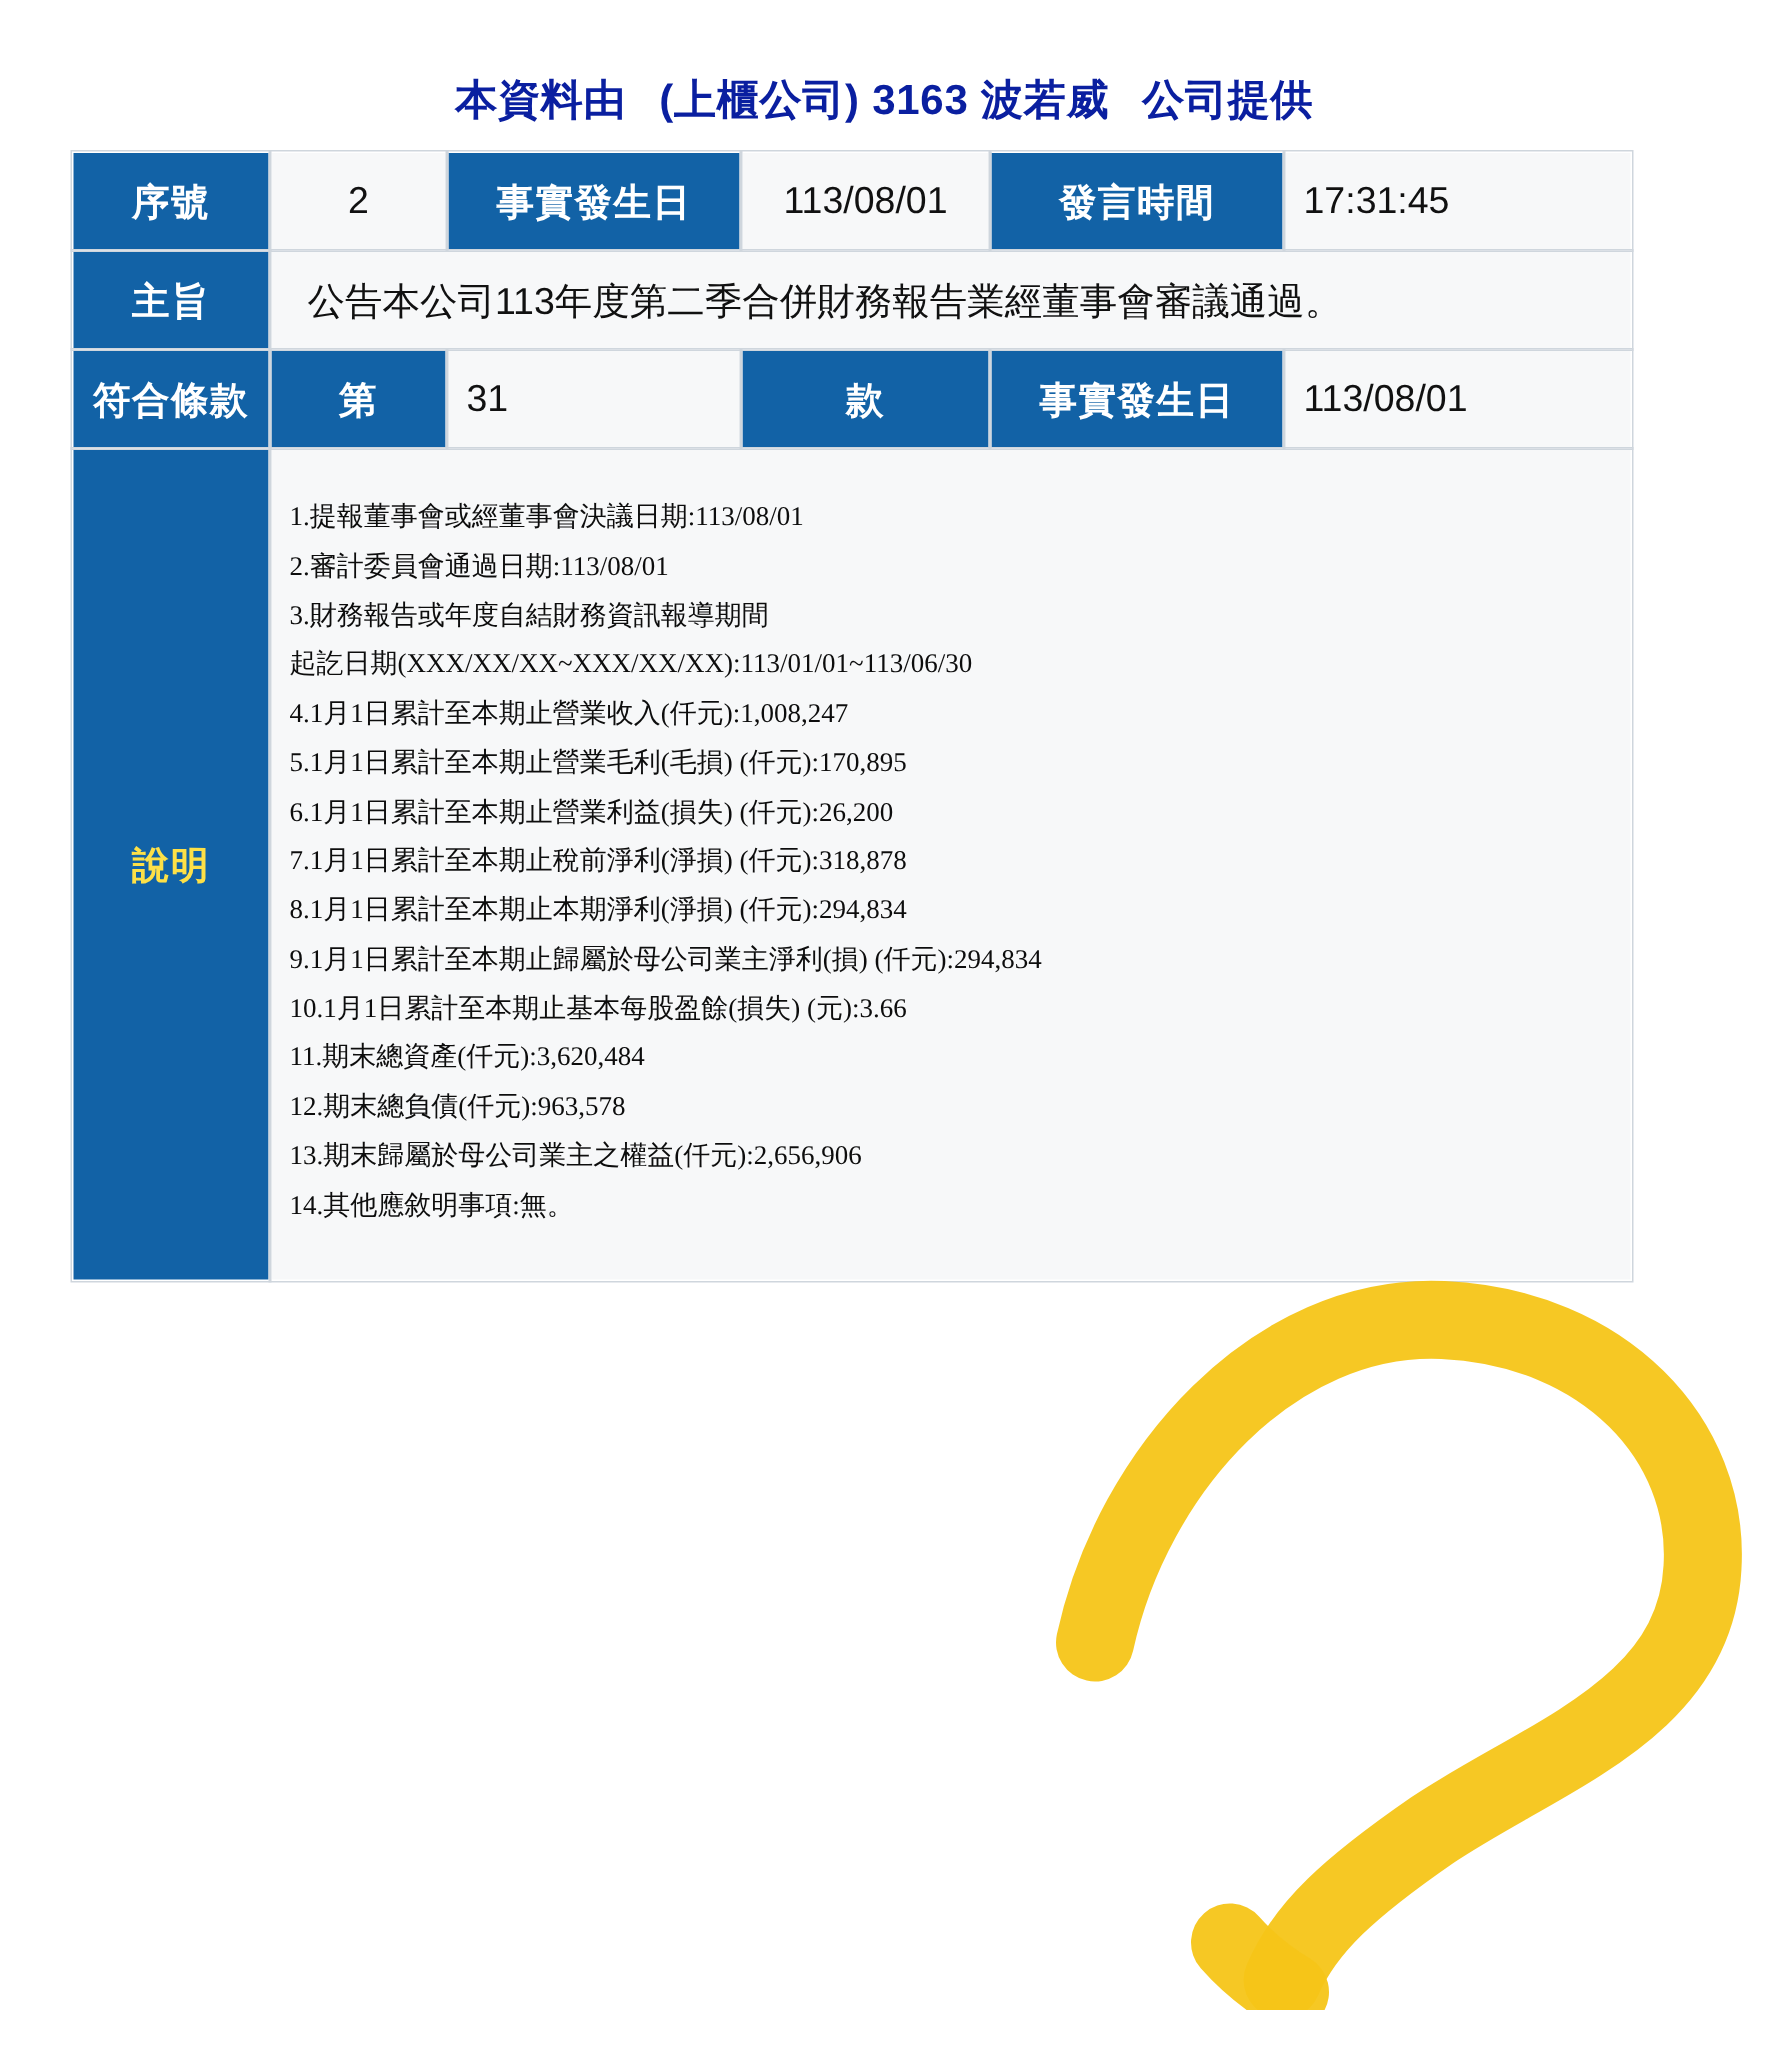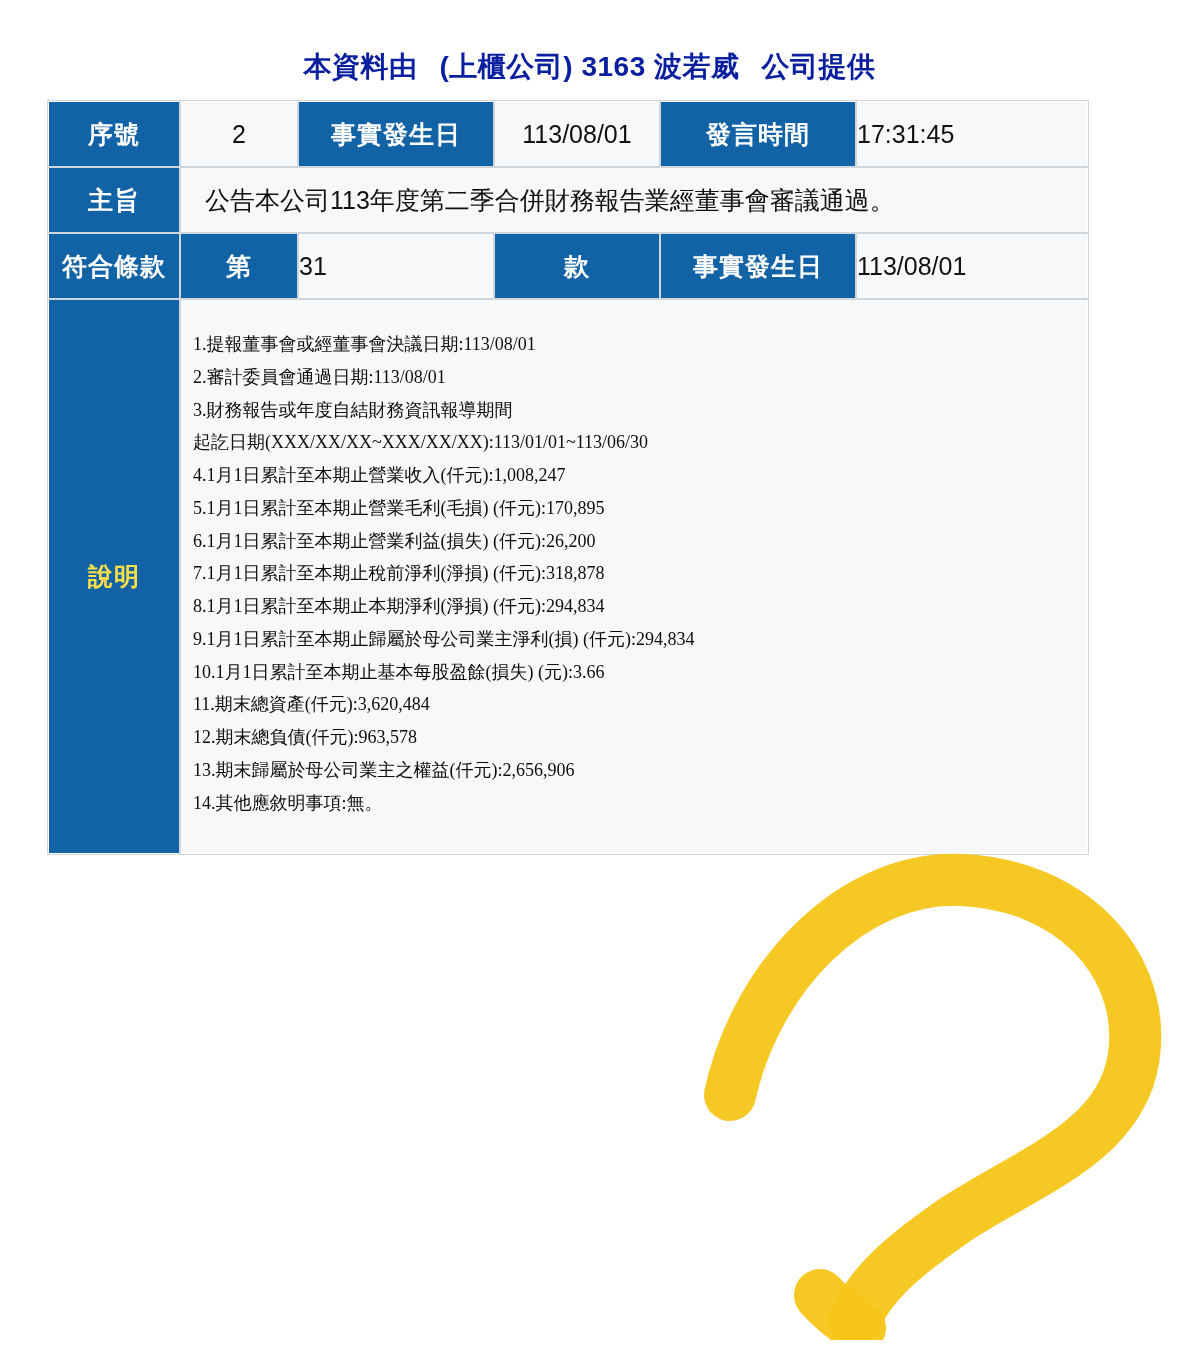--- a/index.html
+++ b/index.html
@@ -53,21 +53,21 @@
   td.hdr {
     background: #1262a6;
     color: #ffffff;
     text-align: center;
     font-weight: bold;
     letter-spacing: 1px;
   }
   td.val {
     background: #f7f8f9;
     color: #111111;
-    padding-left: 0;
+    padding-left: 12px;
     text-align: left;
   }
   td.val-center {
     background: #f7f8f9;
     color: #111111;
     text-align: center;
   }
   tr.r1 td, tr.r2 td { height: 62px; }
   tr.r3 td { height: 62px; margin-top: 12px; }
   tr.r4 td { height: 62px; margin-top: 44px; }

